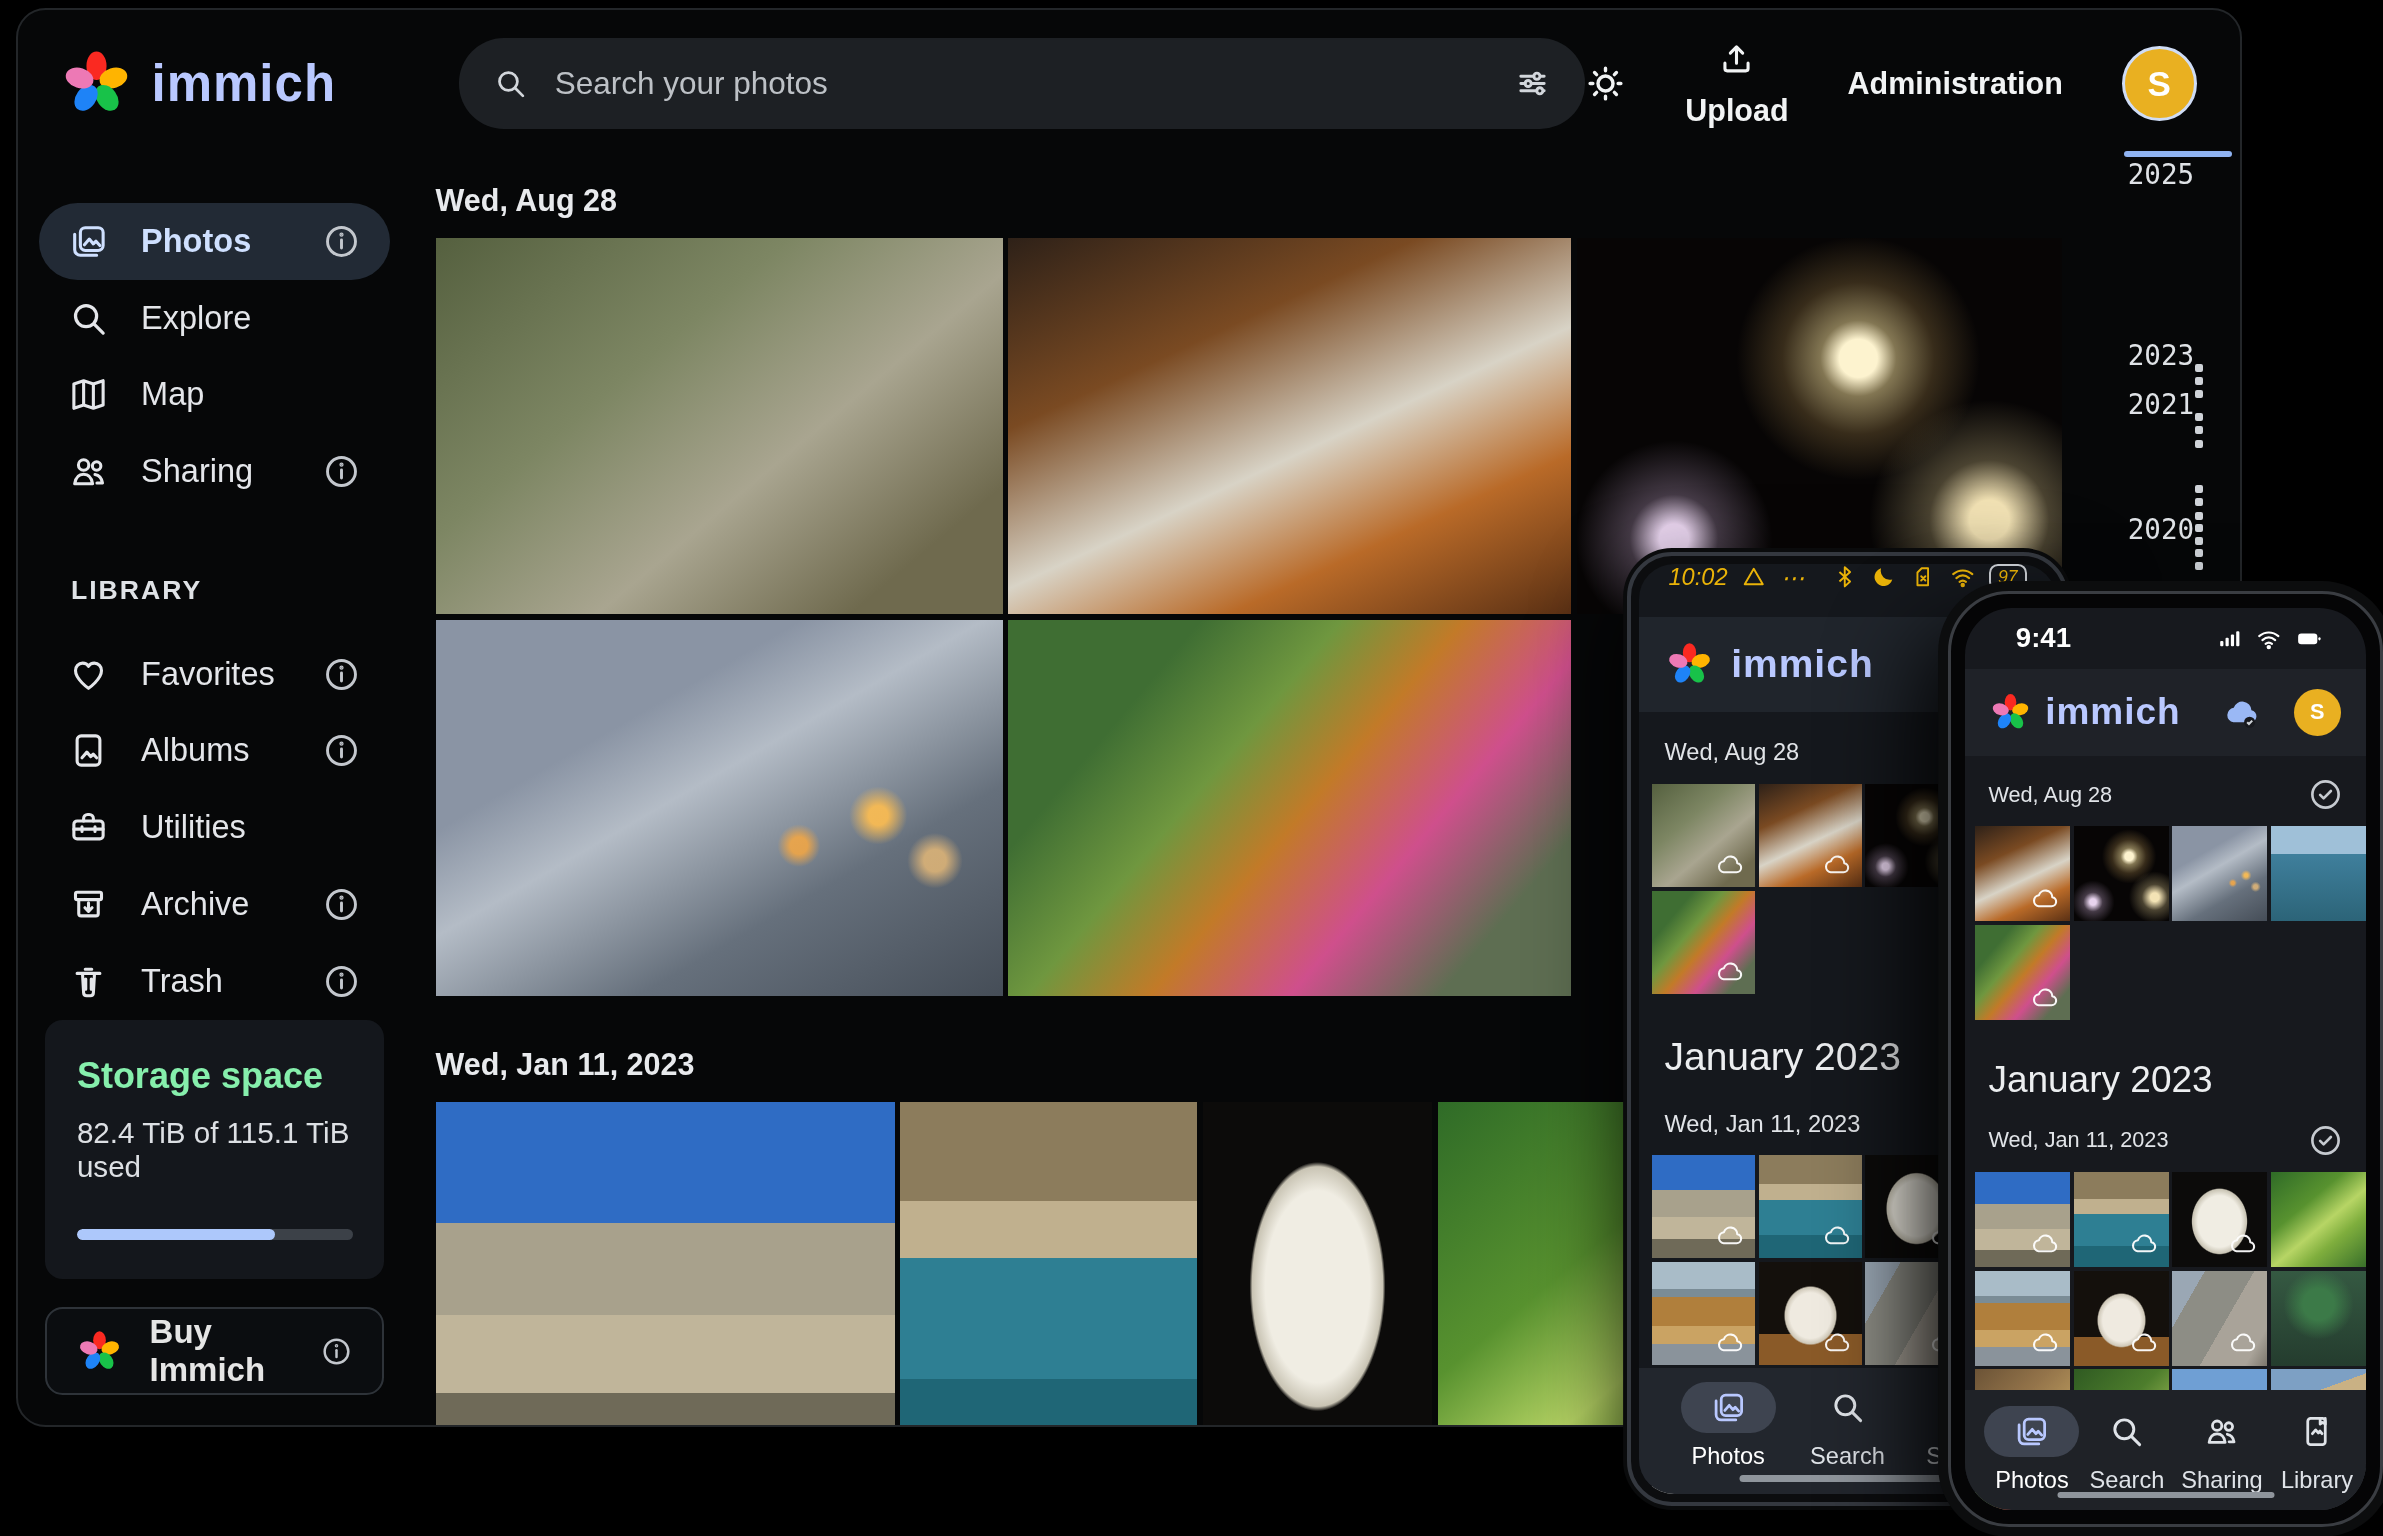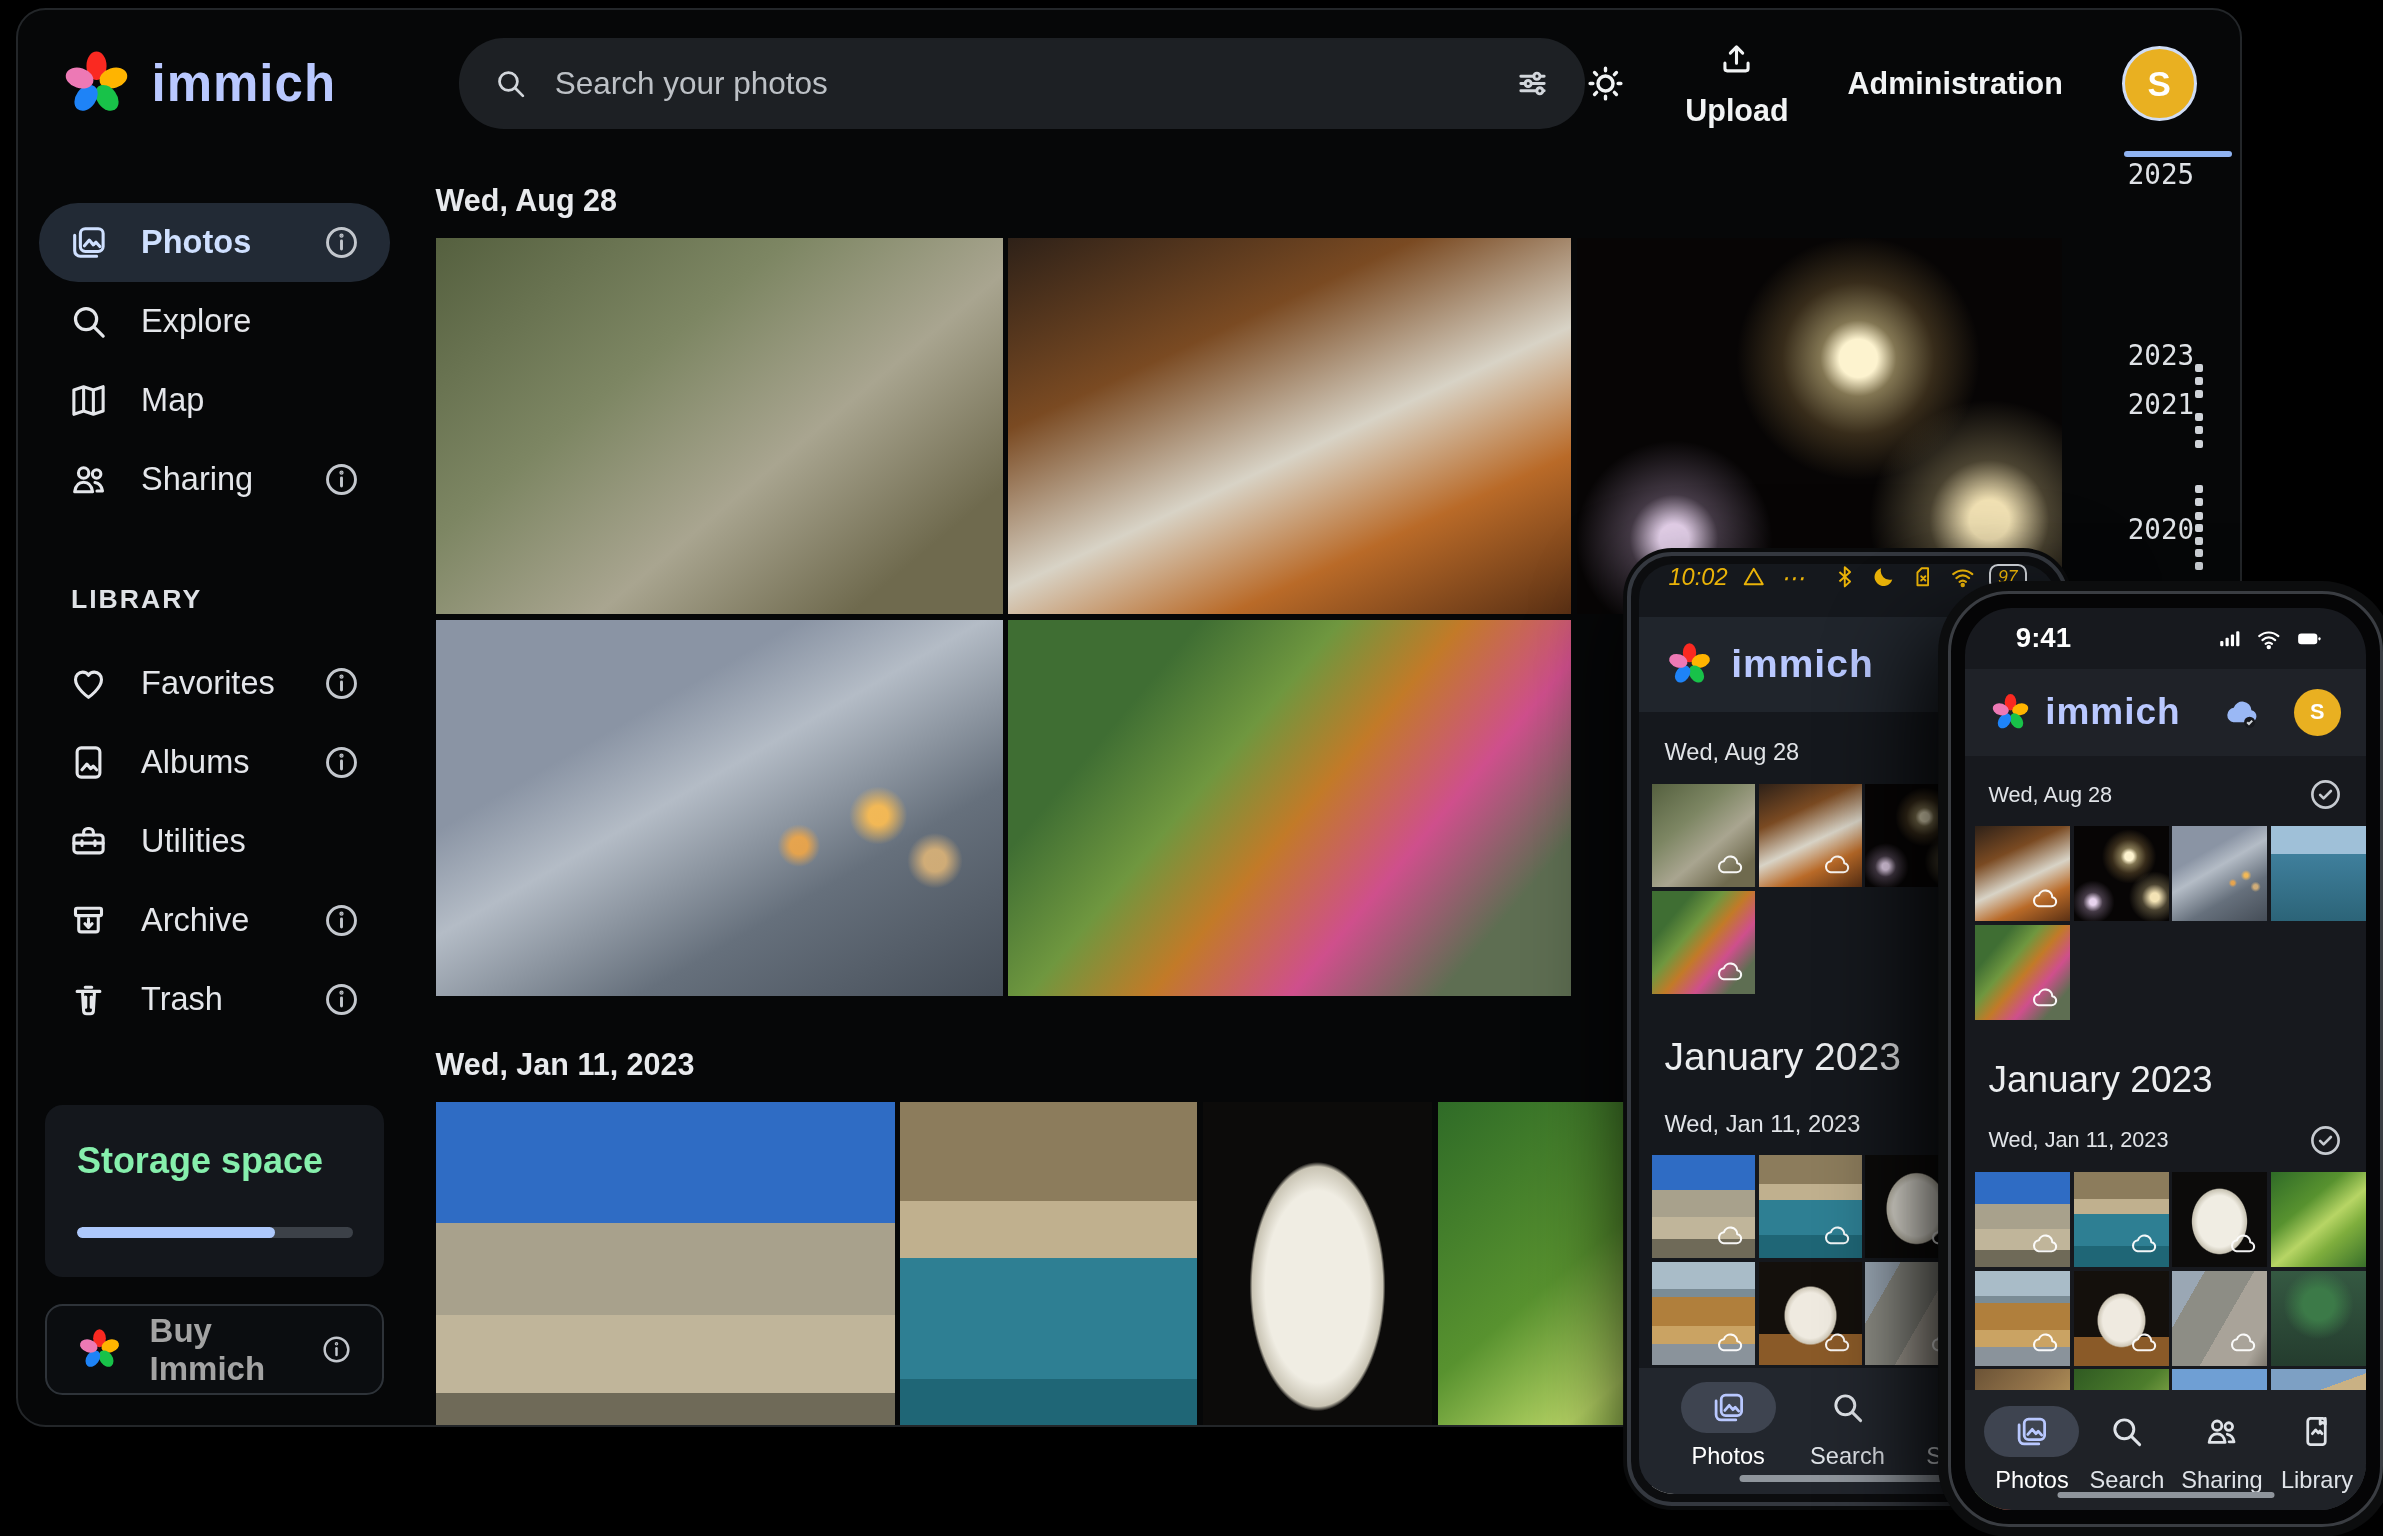--- a/index.html
+++ b/index.html
@@ -36,21 +36,21 @@
   .section-label { font-size:26.6px; color:#dfe2e6; letter-spacing:2px; margin:65px 0 29.6px 31.5px; font-weight:bold; }
   .side-spacer { flex:1; }
   .storage-card { background:#14171c; border-radius:17.7px; padding:35px 31.5px 39px; margin:0 5.9px; }
   .storage-title { font-size:36px; font-weight:bold; color:#86efac; }
   .storage-sub { font-size:29.6px; color:#dde0e4; margin-top:19.7px; }
   .progress { height:10.8px; border-radius:5.9px; background:#3c4148; margin-top:45px; overflow:hidden; }
   .progress > div { height:100%; background:#adc8fb; border-radius:5.9px; }
   .buy-btn { margin:27.6px 5.9px 0; height:91px; border:2px solid #2e3339; border-radius:17.7px; background:#0b0d10;
     display:flex; align-items:center; gap:27.6px; padding:0 29.6px; }
   .buy-btn svg.logo { width:45px; height:45px; }
-  .buy-label { font-size:33px; font-weight:bold; color:#a3a3a3; flex:1; }
+  .buy-label { font-size:33px; font-weight:bold; color:#e5e5e5; flex:1; }
   .server-row { display:flex; align-items:center; gap:21.7px; margin:35px 11.8px 0; padding:0 11.8px; }
   .dot { width:15.8px; height:15.8px; border-radius:50%; background:#30c464; flex:none; }
   .server-label { font-size:30.5px; font-weight:bold; color:#f1f3f4; flex:1; }
   .version { font-size:28.6px; color:#cdd1d6; }
 
   
   .content { position:absolute; left:402px; top:148px; right:128px; bottom:0; }
   .date-header { font-size:30.5px; font-weight:600; color:#e8eaed; margin:25.6px 0 19.7px 15.8px; }
   .date-header.second { margin-top:51px; }
   .prow { display:flex; gap:5.9px; margin-bottom:5.9px; padding-left:15.8px; }
@@ -381,20 +381,21 @@
         <span class="side-label">Trash</span>
         <svg class="info" viewBox="0 0 24 24">
             <use href="#ic-info"></use>
           </svg>
       </div>
 
       <div class="side-spacer"></div>
 
       <div class="storage-card">
         <div class="storage-title">Storage space</div>
+        <div class="storage-sub">82.4 TiB of 115.1 TiB used</div>
         <div class="progress">
             <div style="width: 72%;"></div>
           </div>
       </div>
 
       <div class="buy-btn">
         <svg class="logo" viewBox="0 0 24 24">
             <use href="#immich-flower"></use>
           </svg>
         <span class="buy-label">Buy Immich</span>

